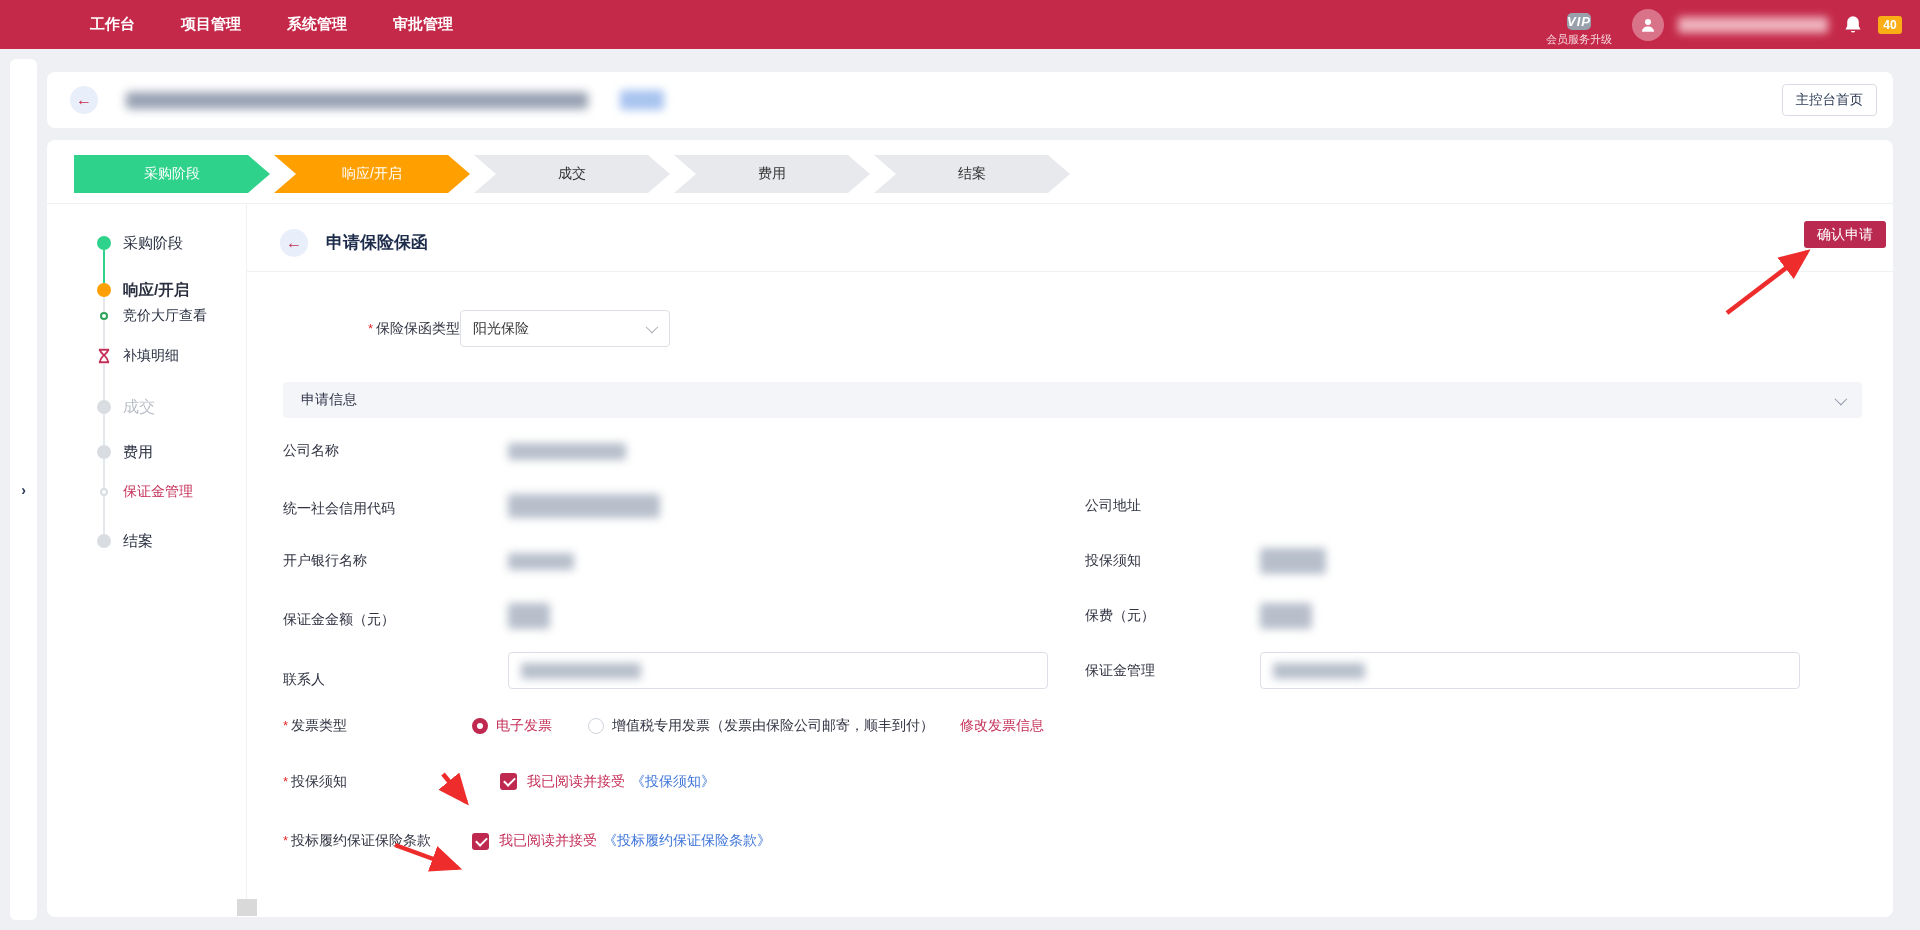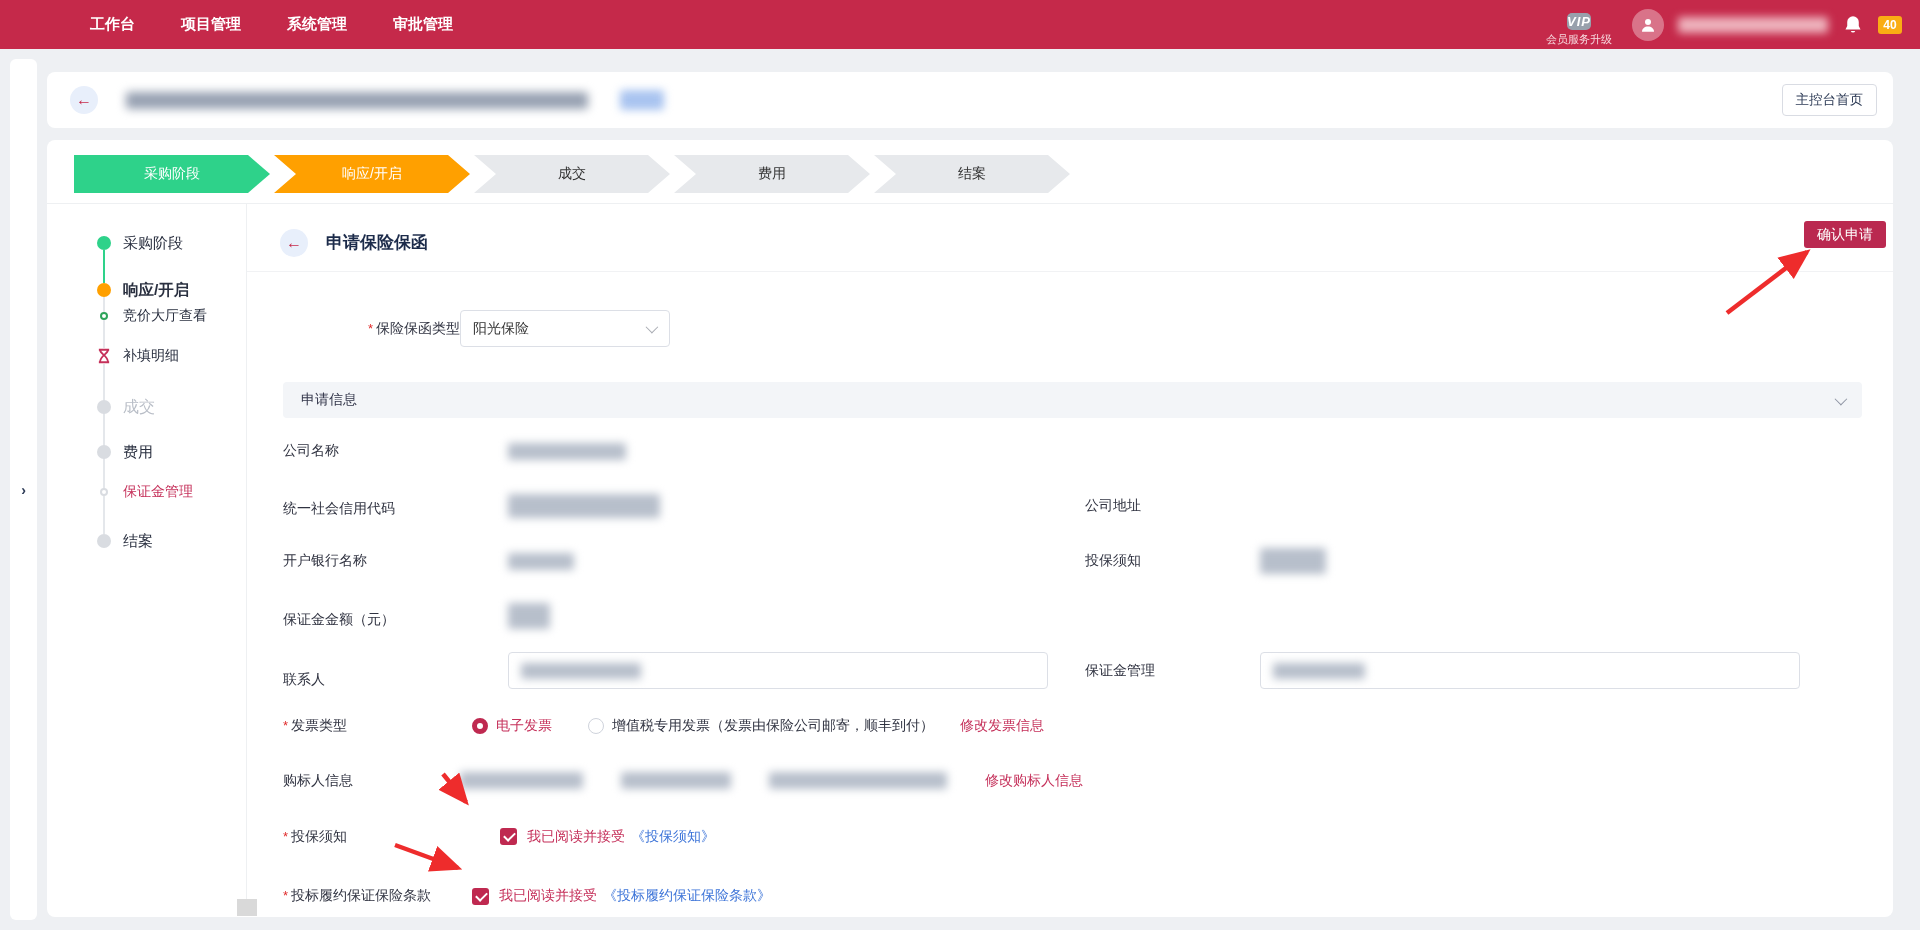--- a/index.html
+++ b/index.html
@@ -262,20 +262,26 @@
           </div>
         </div>
 
         <div class="row">
           <div class="half-l">
             <div class="lab">保证金金额（元）</div>
             <div class="val">
                 <div class="blur" style="width:42px;height:26px;"></div>
               </div>
           </div>
+          <div class="half-r">
+            <div class="lab">保费（元）</div>
+            <div class="val">
+                <div class="blur" style="width:52px;height:26px;"></div>
+              </div>
+          </div>
         </div>
 
         <div class="row">
           <div class="half-l">
             <div class="lab">联系人</div>
             <div class="input-box">
               <div class="blur" style="width:120px;height:16px;"></div>
             </div>
           </div>
           <div class="half-r">
@@ -290,29 +296,20 @@
           <div class="lab req">发票类型</div>
           <div class="val" style="padding-left:12px;">
             <span class="radio on"></span>
             <span class="radio-lab red">电子发票</span>
             <span class="radio off" style="margin-left:36px;"></span>
             <span class="radio-lab">增值税专用发票（发票由保险公司邮寄，顺丰到付）</span>
             <span class="red-link" style="margin-left:26px;">修改发票信息</span>
           </div>
         </div>
 
-        <div class="row">
-          <div class="lab">购标人信息</div>
-          <div class="val" style="gap:38px;">
-            <div class="blur" style="width:123px;height:17px;"></div>
-            <div class="blur" style="width:110px;height:17px;"></div>
-            <div class="blur" style="width:178px;height:17px;"></div>
-            <span class="red-link">修改购标人信息</span>
-          </div>
-        </div>
 
         <div class="row" style="height:57px;gap:28px;">
           <div class="lab req">投保须知</div>
           <div class="val" style="padding-left:12px;">
             <span class="checkbox"></span>
             <span class="agree-text">我已阅读并接受</span>
             <span class="blue-link">《投保须知》</span>
           </div>
         </div>
 

